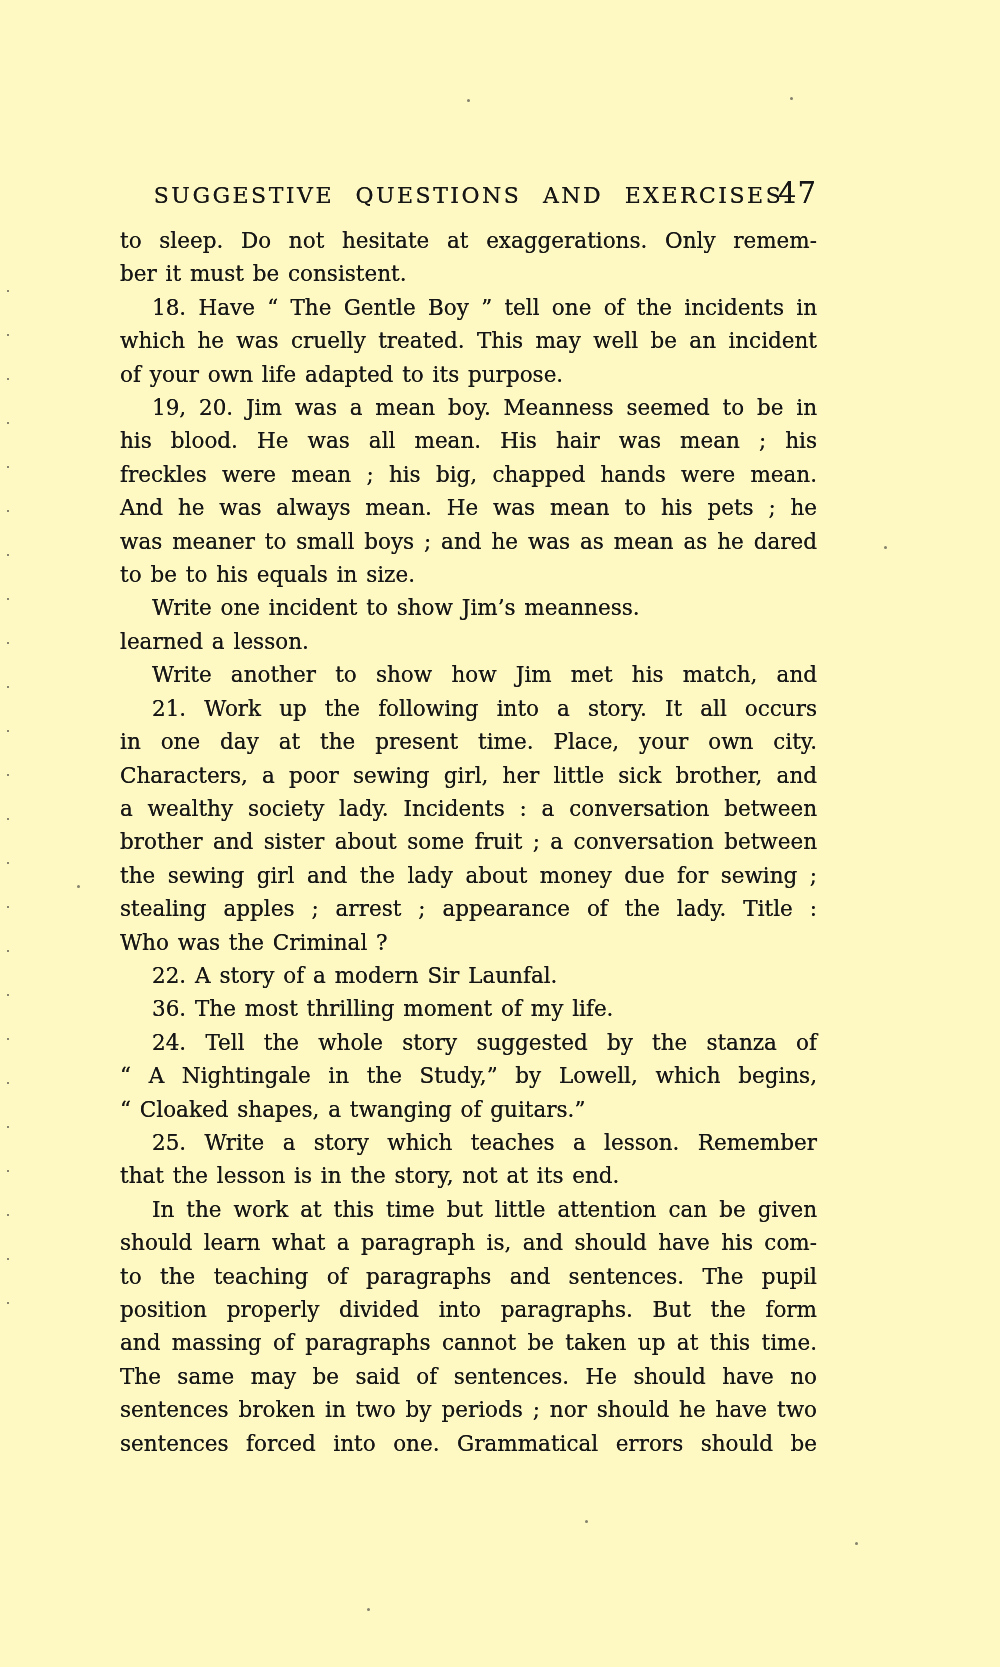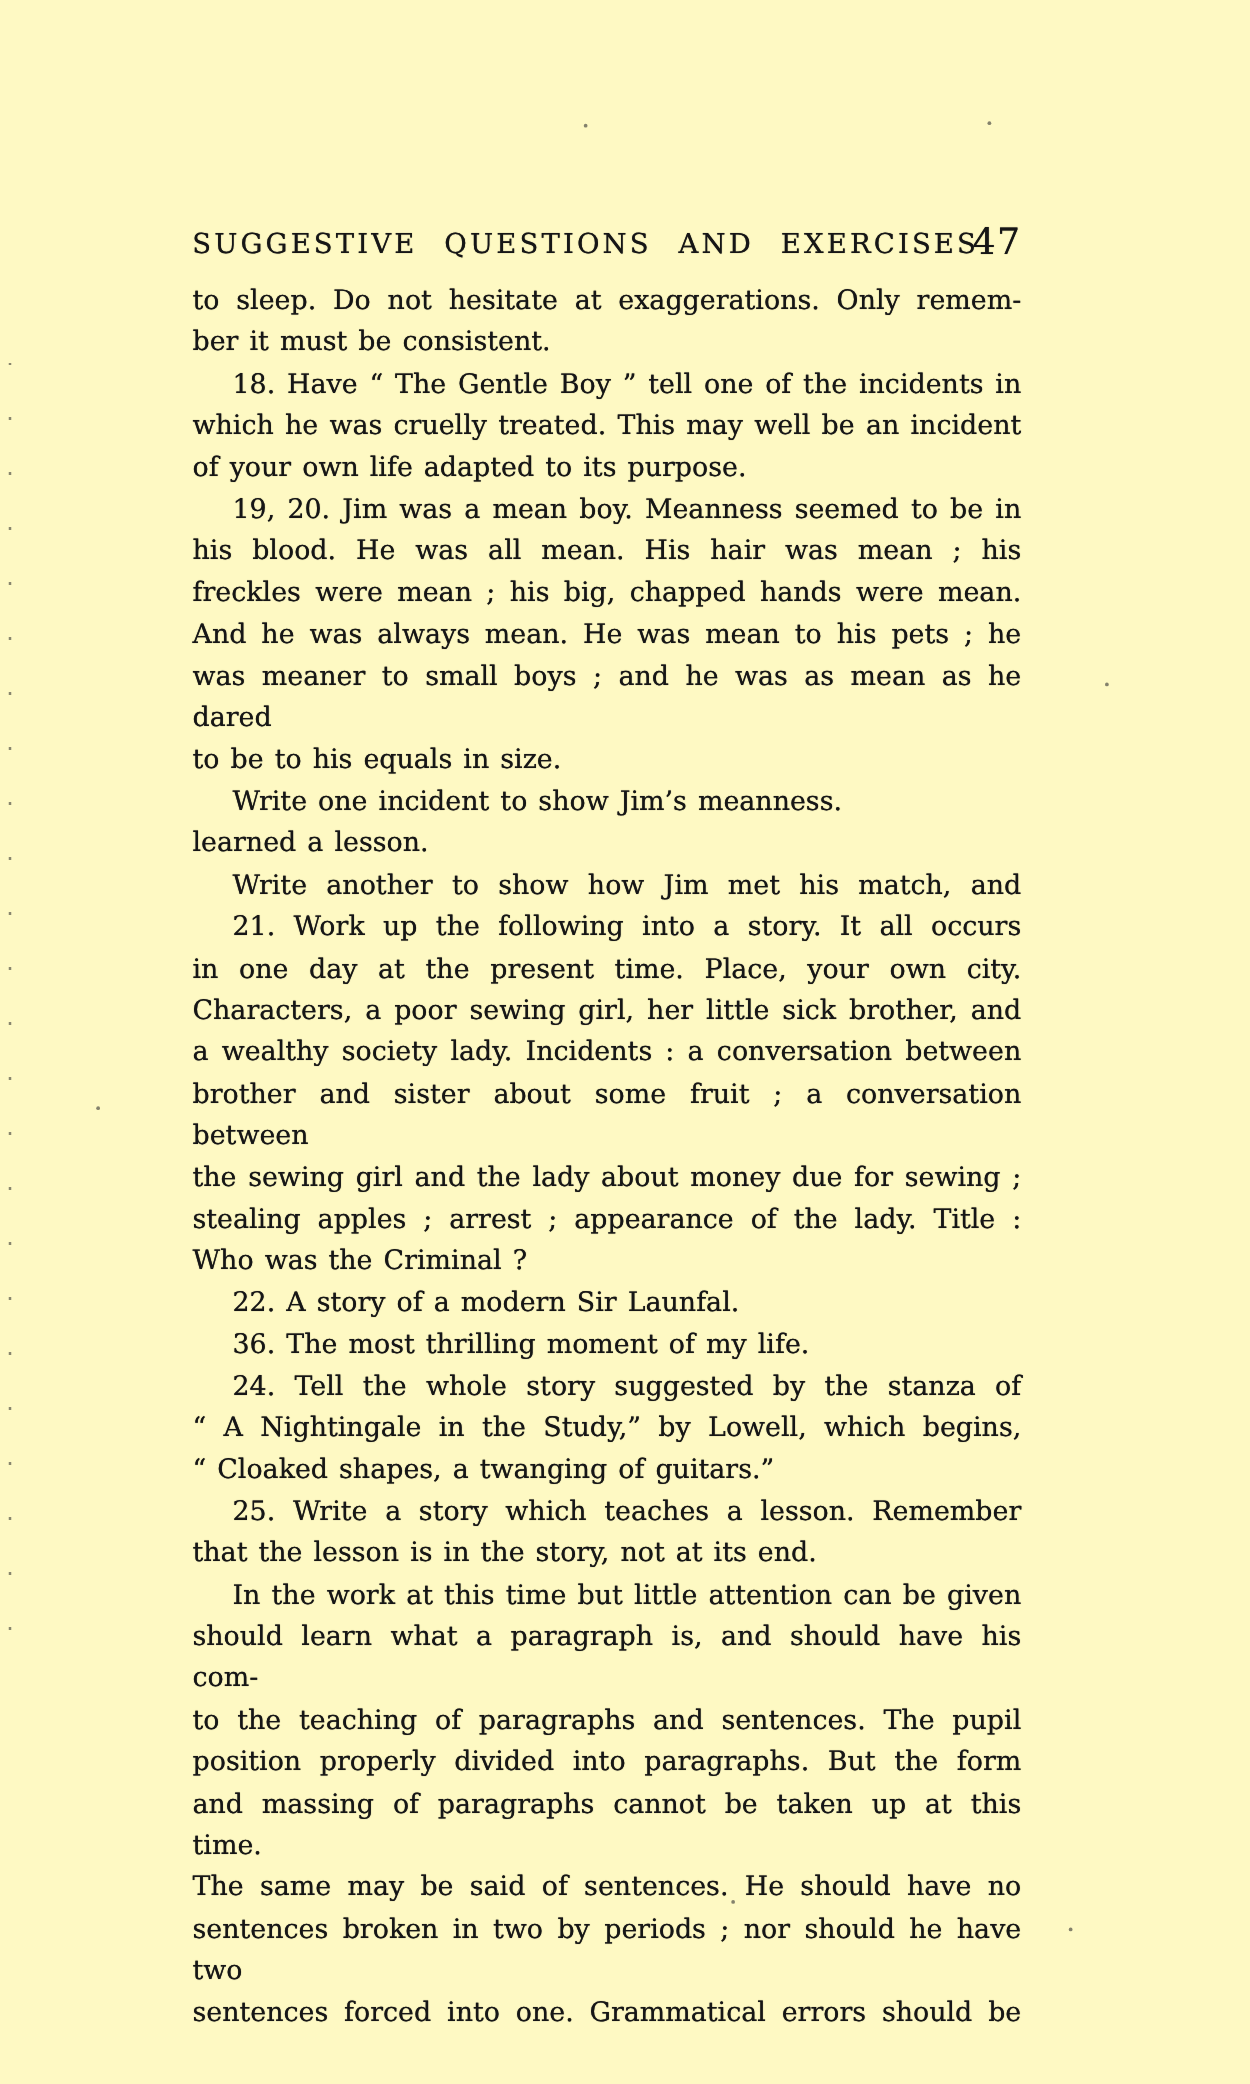--- a/index.html
+++ b/index.html
@@ -52,21 +52,20 @@
     width: 697px;
     font-size: 21.5px;
     line-height: 33.4px;
     word-spacing: 2px;
   }
   .line {
     text-align: justify;
     text-align-last: justify;
     -moz-text-align-last: justify;
     white-space: normal;
-    margin-left: 34px;
   }
   .line.last {
     text-align-last: left;
     -moz-text-align-last: left;
   }
   .line.indent {
     text-indent: 32px;
   }
 
   

